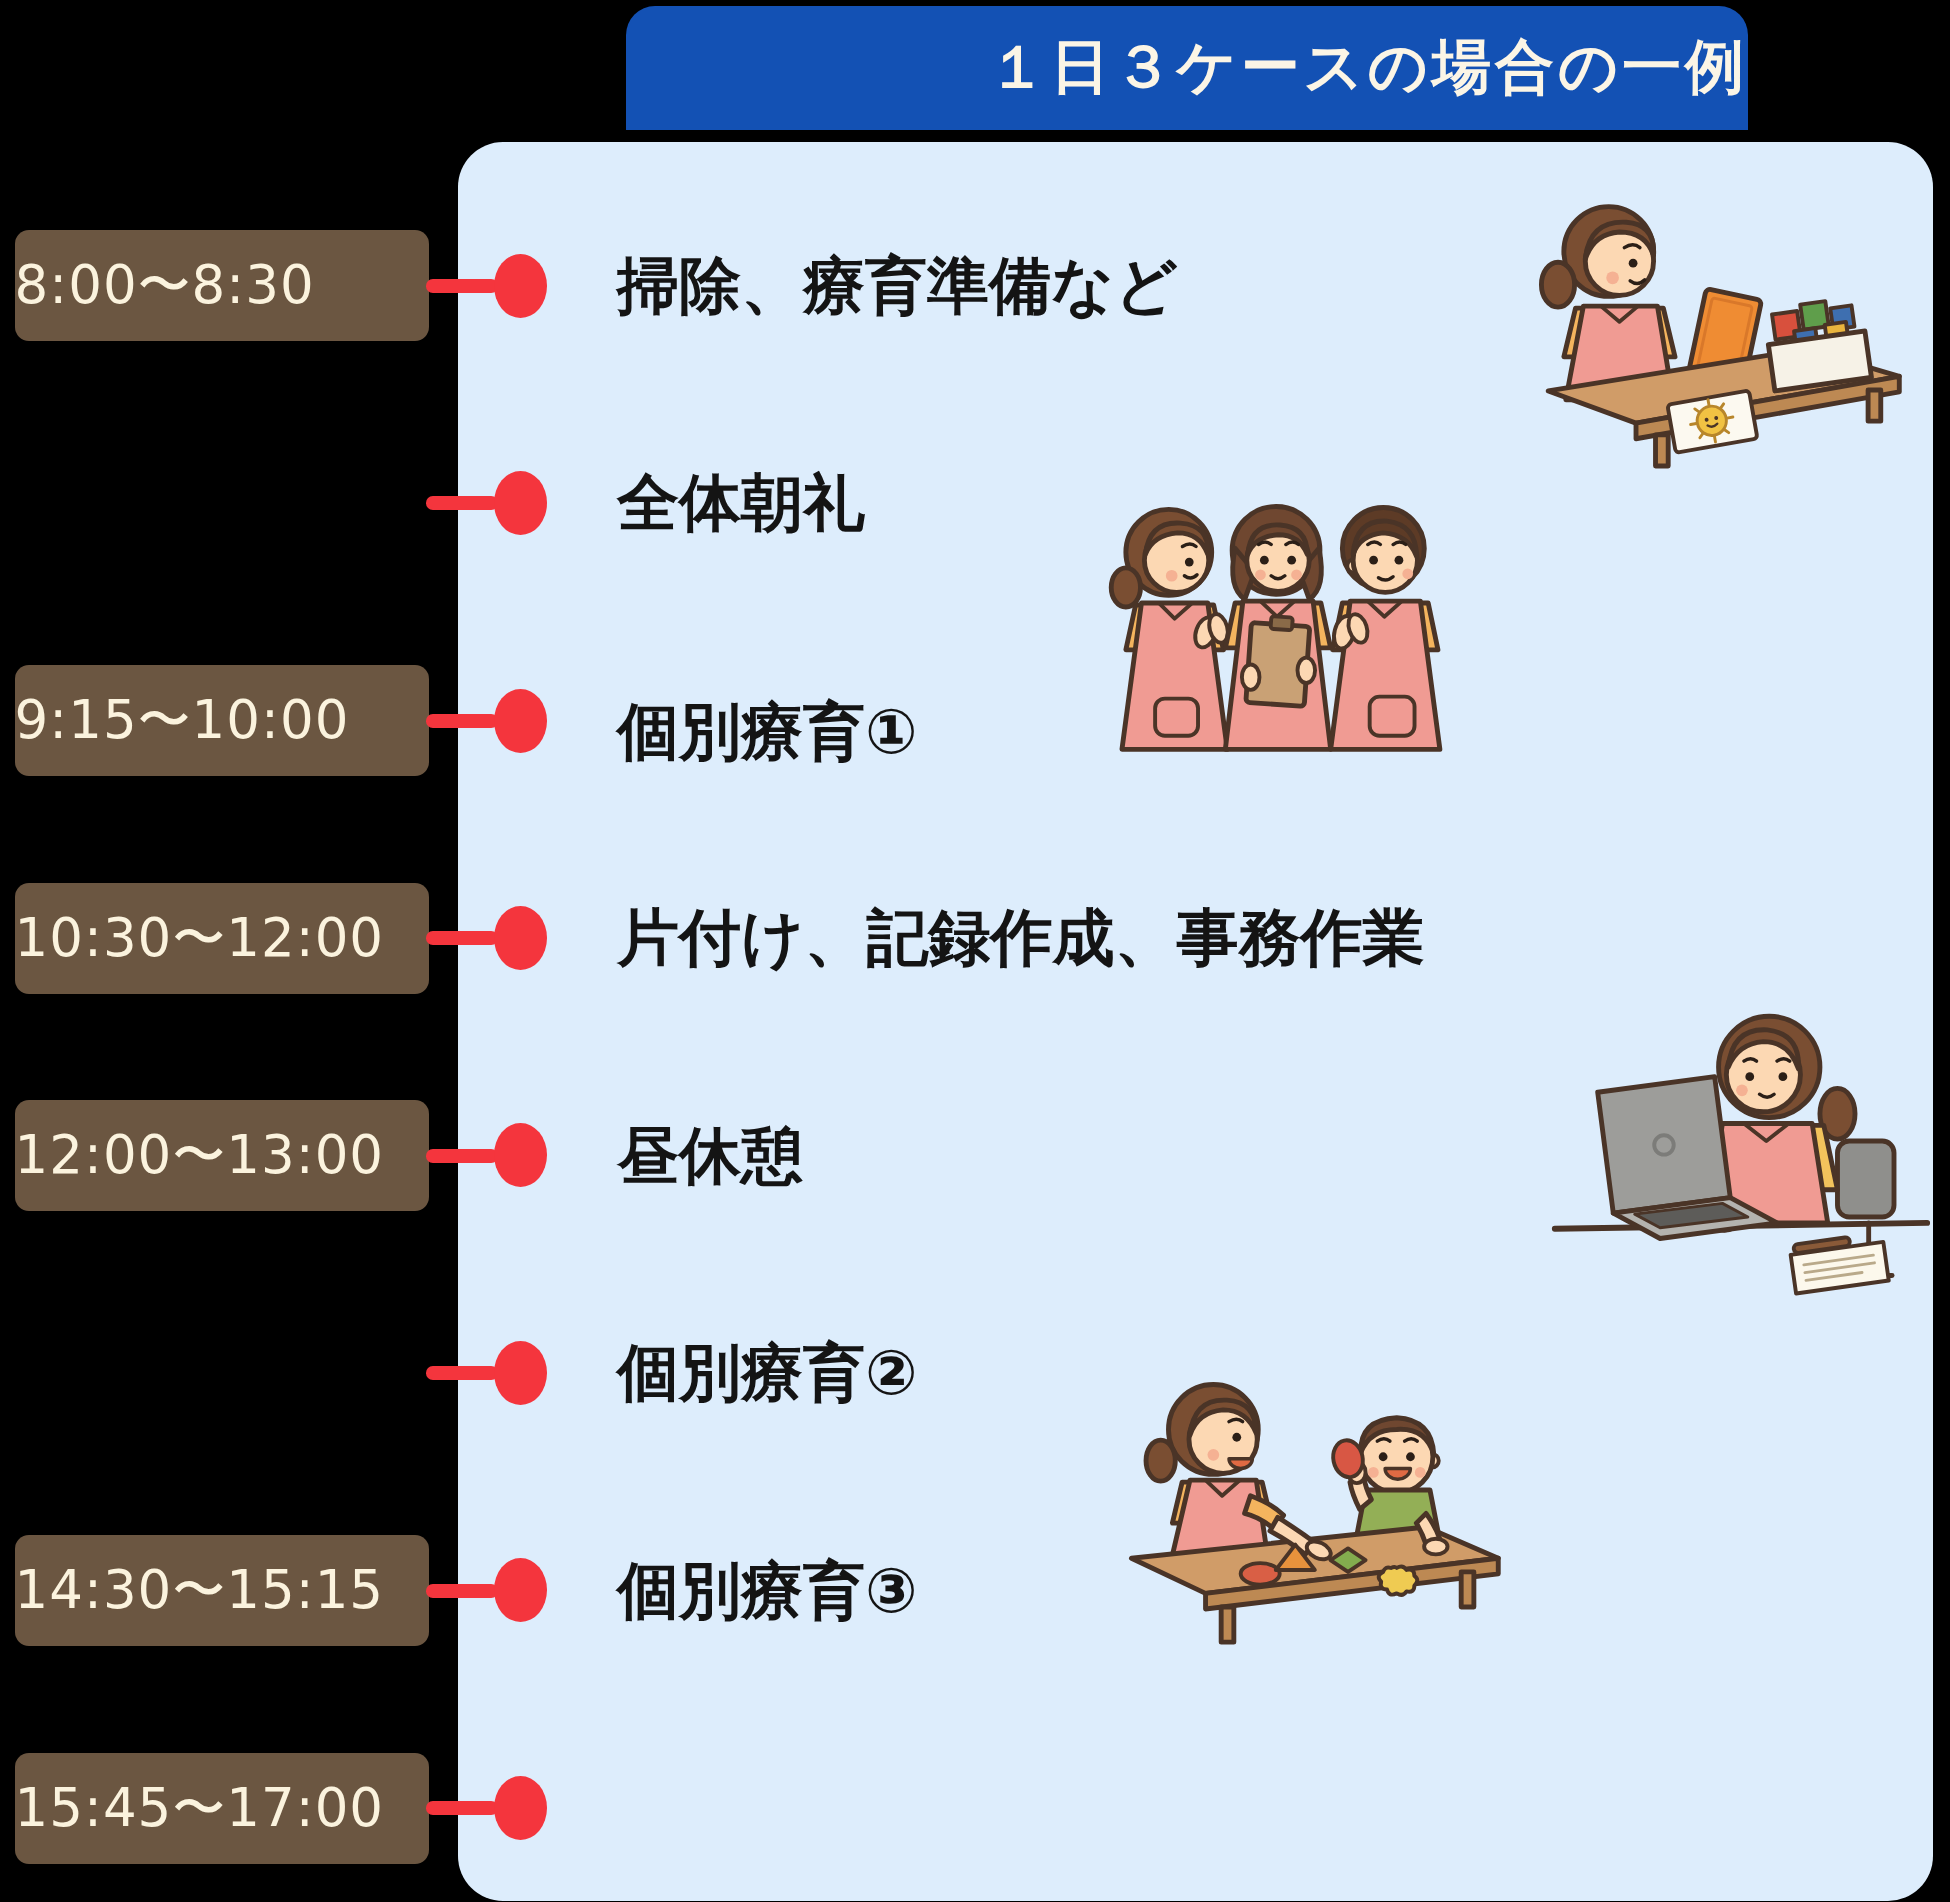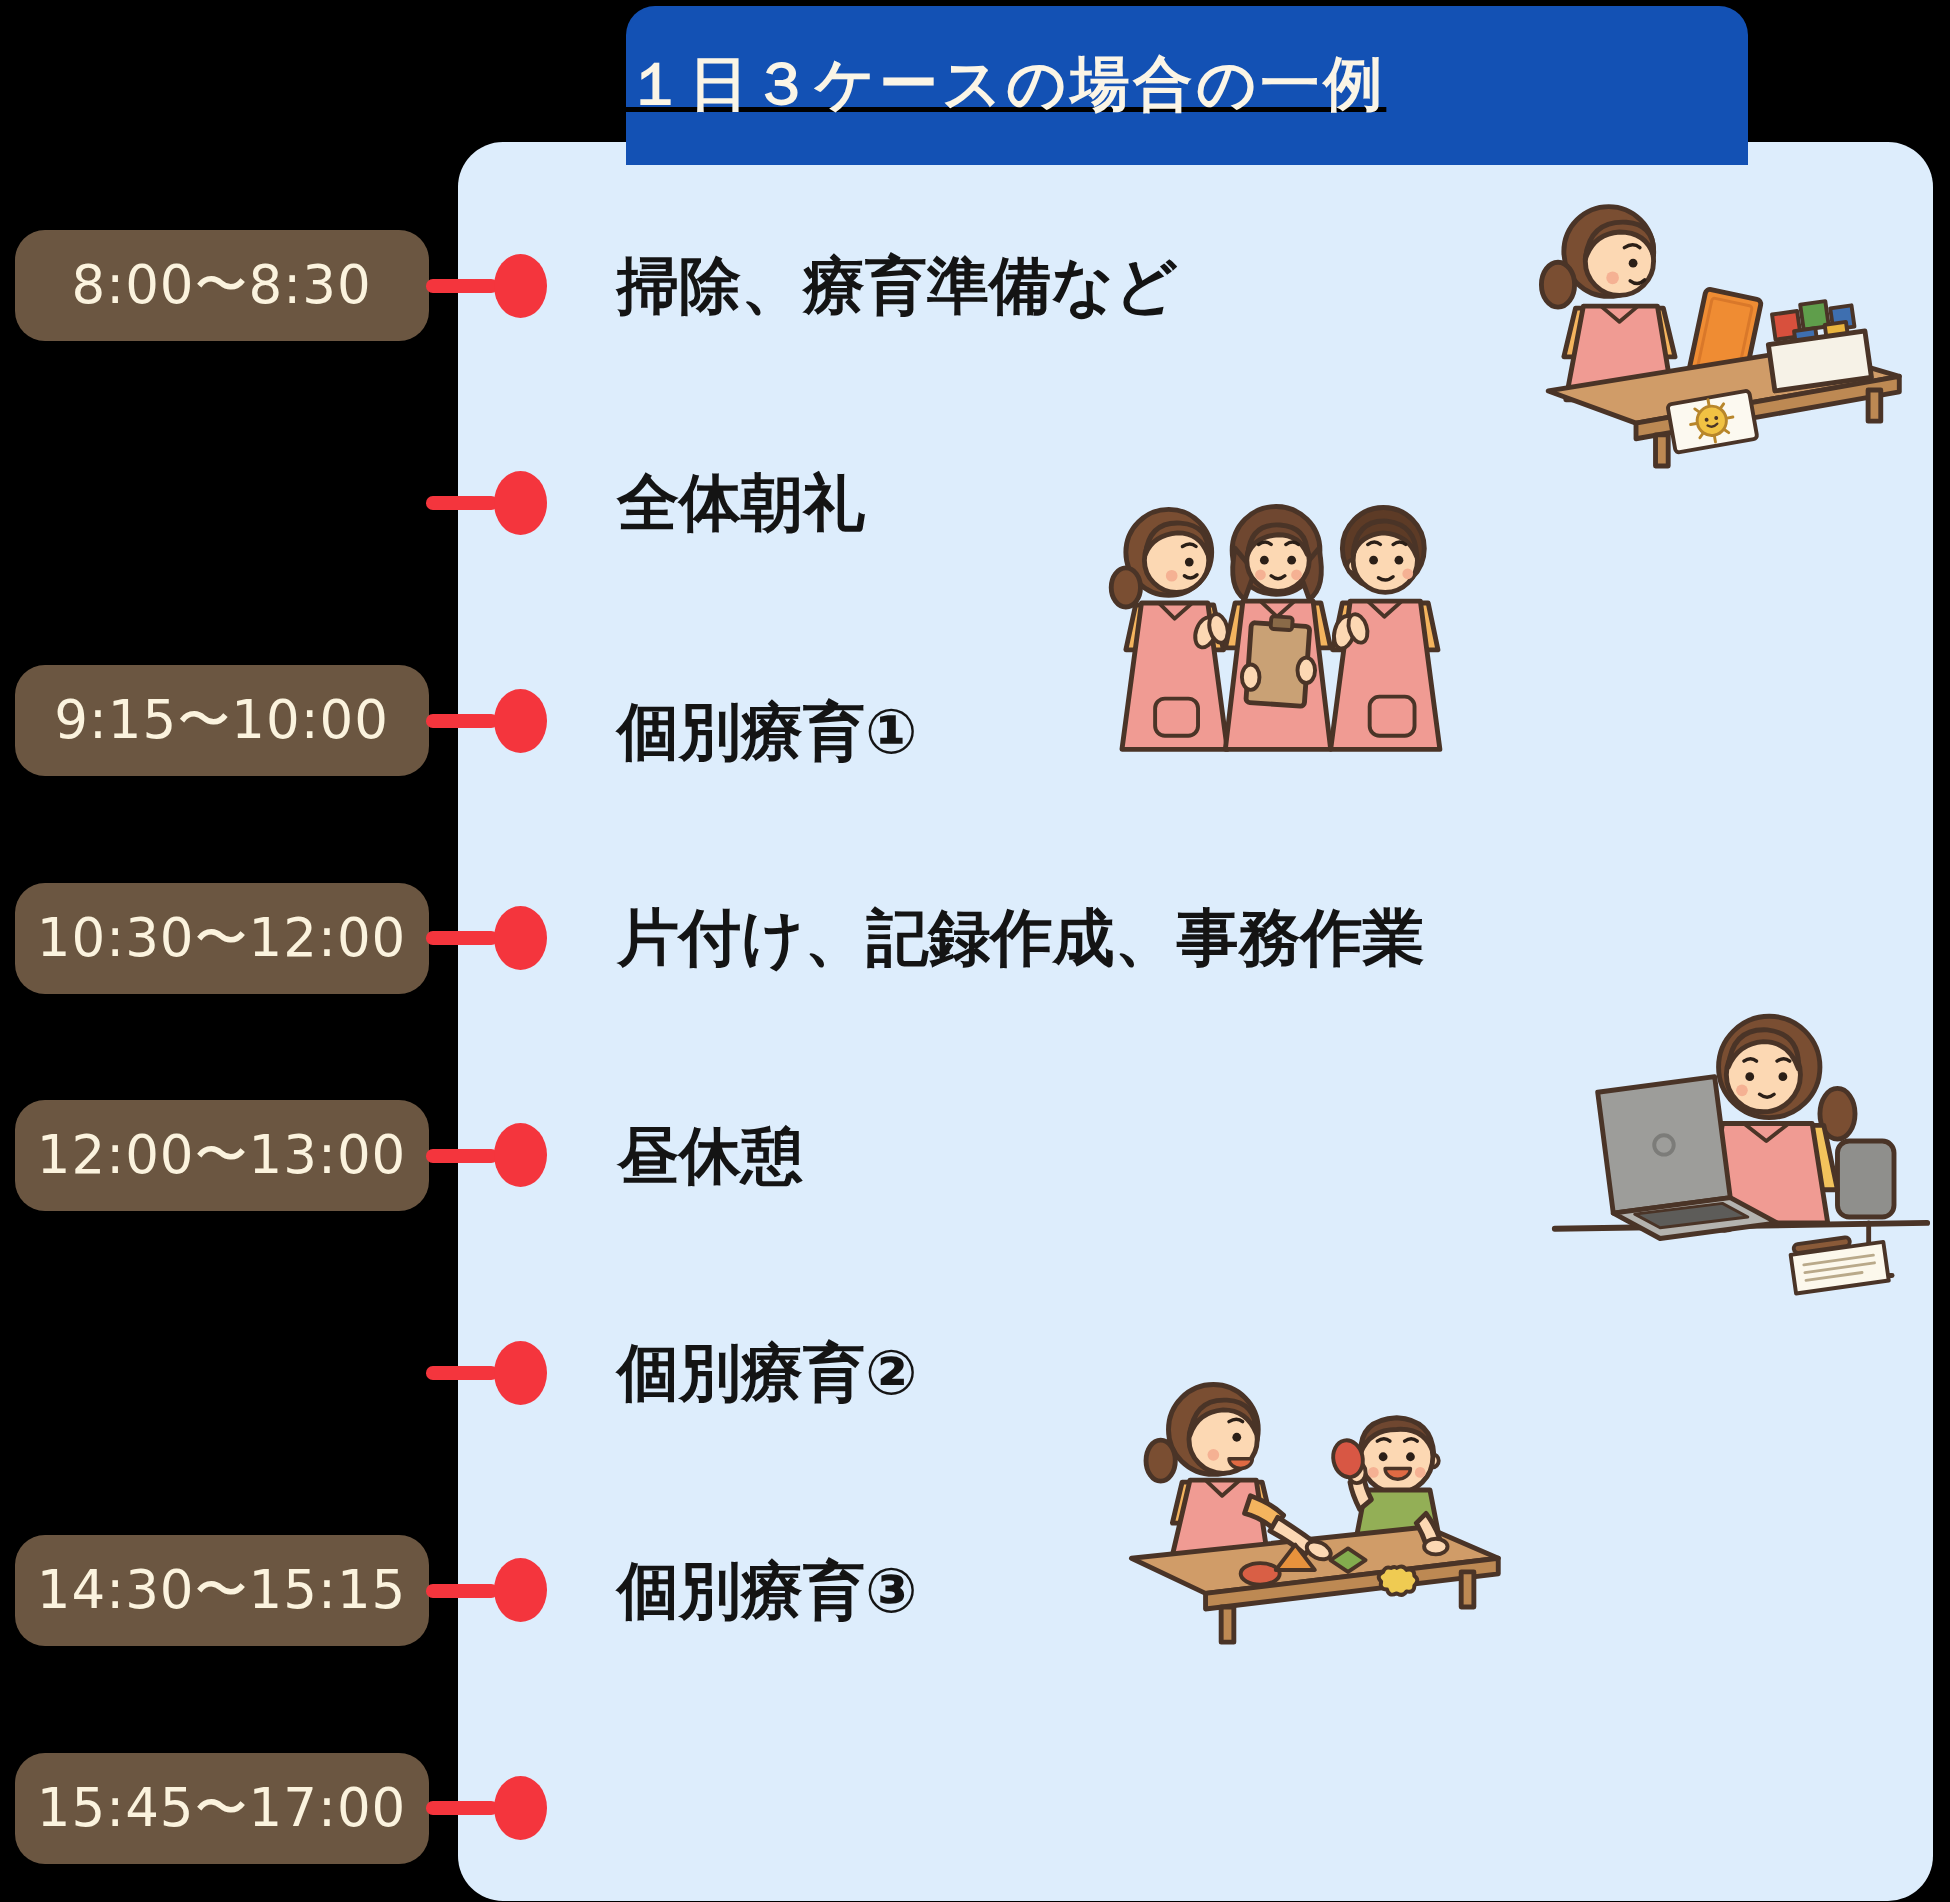--- a/index.html
+++ b/index.html
@@ -5,31 +5,31 @@
   html,body{margin:0;padding:0;background:#000;}
   .canvas{
     position:relative;width:1950px;height:1903px;background:#000;overflow:hidden;
     font-family:"DejaVu Sans","Liberation Sans",sans-serif;
   }
   .panel{
     position:absolute;left:458px;top:142px;width:1475px;height:1759px;
     background:#ddedfc;border-radius:45px;
   }
   .header{
-    position:absolute;left:626px;top:5.9px;width:1122px;height:159px;
+    position:absolute;left:626px;top:5.9px;width:1122px;height:124px;
     background:#1351b4;border-radius:29px 29px 0 0;
-    display:flex;align-items:center;justify-content:flex-start;text-decoration:underline;
+    display:flex;align-items:center;justify-content:flex-end;
   }
   .header .title{
     color:#fbf5e6;font-size:59px;font-weight:bold;letter-spacing:3.9px;white-space:nowrap;
   }
   .row{position:absolute;inset:0;}
   .time-box{
     position:absolute;left:14.6px;width:414px;height:111px;background:#6b5641;
-    border-radius:30px;display:flex;align-items:center;justify-content:center;
+    border-radius:14px;display:flex;align-items:center;justify-content:flex-start;
   }
   .time-box span{color:#fbf3de;font-size:53px;font-weight:500;letter-spacing:1px;white-space:nowrap;}
   .line{position:absolute;left:426px;width:72px;height:13.7px;background:#f4353d;border-radius:6.8px;}
   .dot{position:absolute;left:494px;width:53px;height:64px;background:#f4353d;border-radius:50%;}
   .activity{
     position:absolute;left:617px;transform:translateY(-50%);
     color:#141414;font-size:62px;font-weight:800;white-space:nowrap;letter-spacing:0px;
   }
   .illus{position:absolute;}
   svg *{stroke-linecap:round;stroke-linejoin:round;}

